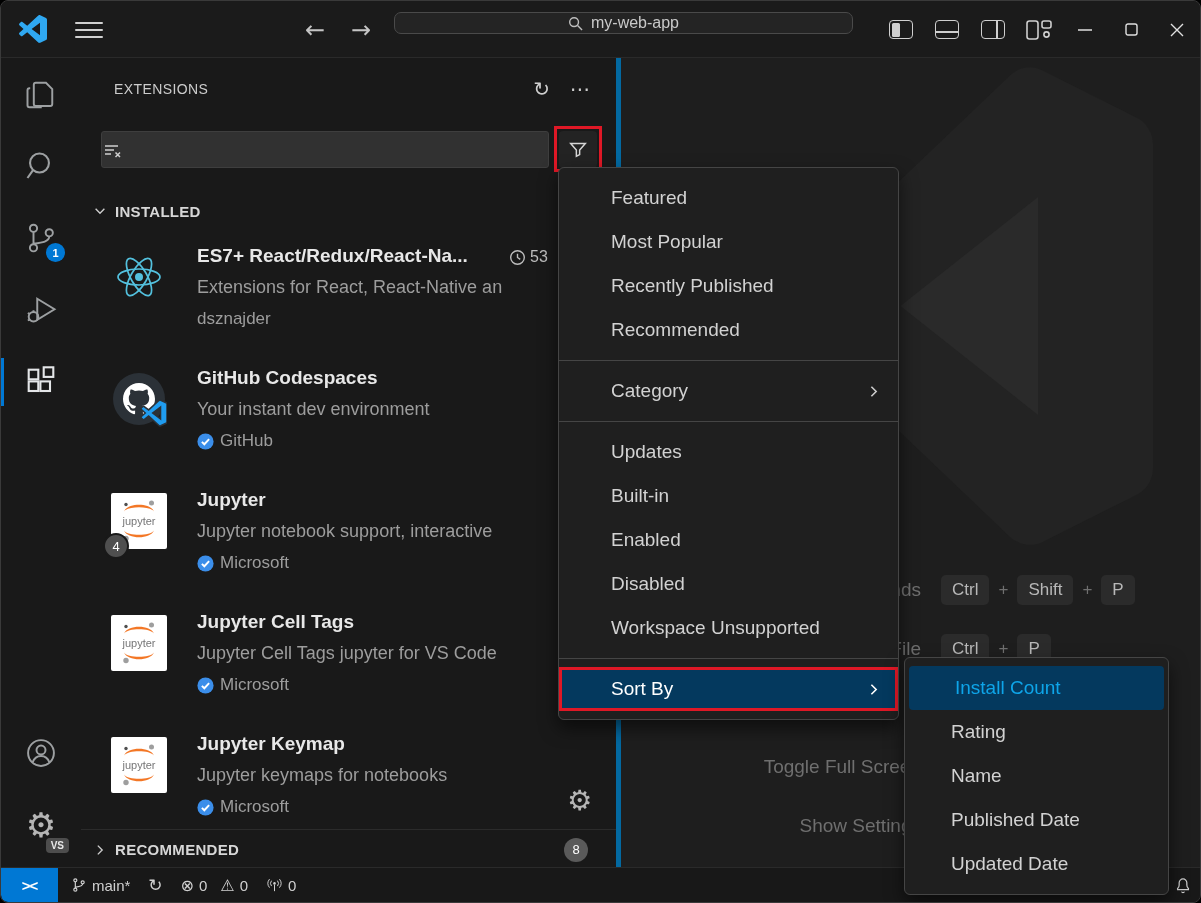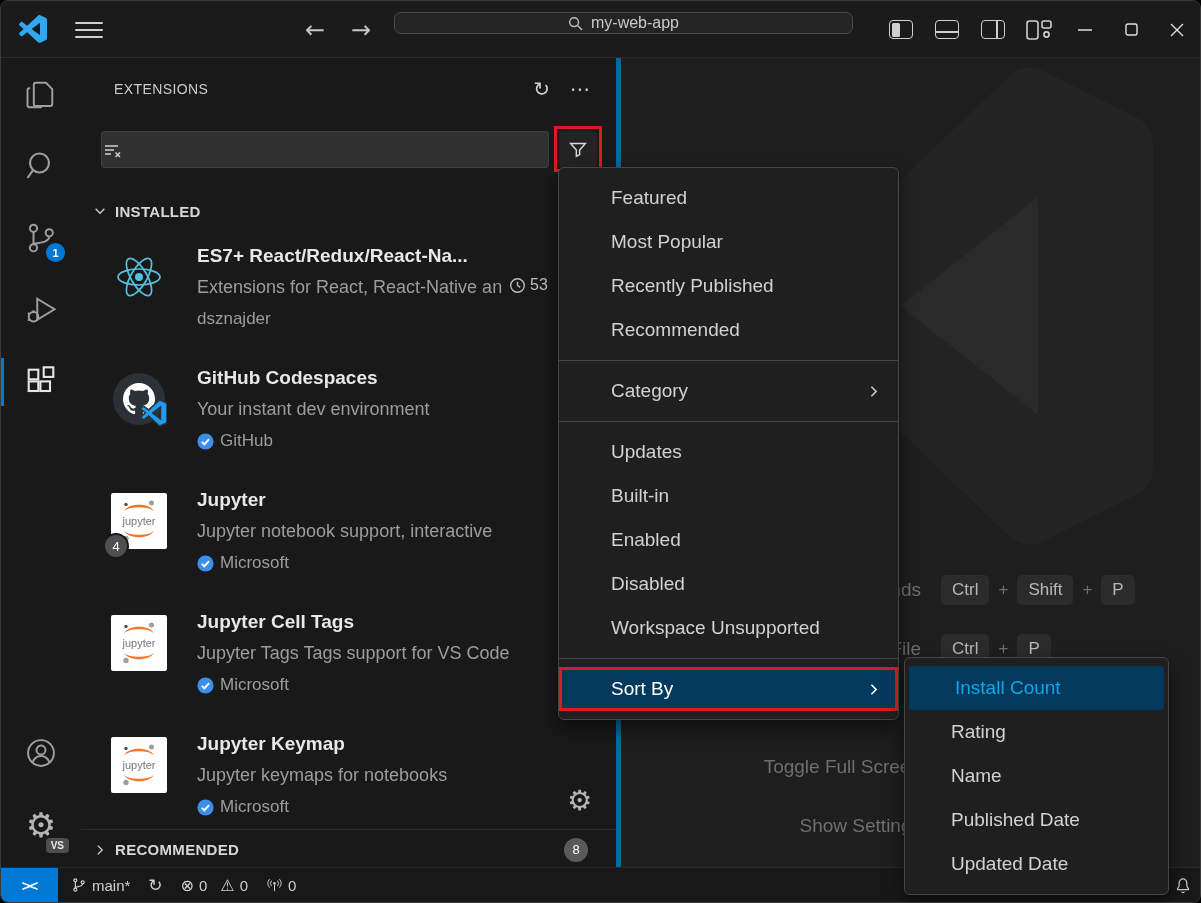--- a/index.html
+++ b/index.html
@@ -68,21 +68,21 @@
                  color:#fff; font-size:13px; display:flex; align-items:center; justify-content:center; }
 
   .ext-list { position:absolute; top:179px; left:0; right:0; height:592px; overflow:hidden; }
   .ext-row { position:relative; height:122px; }
   .ext-icon { position:absolute; left:30px; top:12px; width:56px; height:56px; }
   .ext-name { position:absolute; left:116px; top:8px; font-size:19px; font-weight:bold; color:#e8e8e8; white-space:nowrap; }
   .ext-desc { position:absolute; left:116px; top:40px; font-size:18px; color:#9d9d9d; white-space:nowrap; }
   .ext-pub  { position:absolute; left:116px; top:72px; font-size:17px; color:#9d9d9d; display:flex;
               align-items:center; gap:6px; }
   .ext-meta { position:absolute; left:428px; top:11px; display:flex; align-items:center; gap:4px;
-              font-size:16px; color:#bdbdbd;margin-top:28px; }
+              font-size:16px; color:#bdbdbd; }
   .icon-badge { position:absolute; left:22px; top:52px; width:26px; height:26px; border-radius:13px;
                 background:#4f4f4f; color:#fff; font-size:13px; display:flex; align-items:center;
                 justify-content:center; border:2px solid #191919; }
   .row-gear { position:absolute; left:486px; top:62px; font-size:28px; }
 
   
   .editor { position:absolute; top:57px; left:620px; right:0; bottom:35px; background:#1e1e1e; overflow:hidden; }
   .wm-logo { position:absolute; left:72px; top:8px; }
   .wm-row { position:absolute; left:0; display:flex; align-items:center; height:32px; }
   .wm-label { width:300px; text-align:right; font-size:19px; color:#6f6f6f; white-space:nowrap; }
@@ -331,21 +331,21 @@
         <svg class="ext-icon" viewBox="0 0 56 56">
           <rect width="56" height="56" rx="2" fill="#ffffff"></rect>
           <path fill="#f37726" d="M13 18.5c3.8-5.8 26.2-5.8 30 0-3.5-9-26.5-9-30 0z"></path>
           <path fill="#f37726" d="M13 37.5c3.8 5.8 26.2 5.8 30 0-3.5 9-26.5 9-30 0z"></path>
           <text x="28" y="31.5" font-size="11" fill="#767677" text-anchor="middle" font-family="Liberation Sans, sans-serif">jupyter</text>
           <circle cx="15" cy="11.5" r="1.7" fill="#4e4e4e"></circle>
           <circle cx="40.5" cy="10" r="2.5" fill="#9e9e9e"></circle>
           <circle cx="15" cy="45.5" r="2.7" fill="#9e9e9e"></circle>
         </svg>
         <div class="ext-name">Jupyter Cell Tags</div>
-        <div class="ext-desc">Jupyter Tags Tags support for VS Code</div>
+        <div class="ext-desc">Jupyter Cell Tags jupyter for VS Code</div>
         <div class="ext-pub">
           <svg width="17" height="17" viewBox="0 0 16 16">
             <circle cx="8" cy="8" r="7.6" fill="#3b8eea"></circle>
             <path d="M4.6 8.3l2.3 2.3 4.5-4.8" stroke="#fff" stroke-width="1.8" fill="none"></path>
           </svg>
           <span>Microsoft</span>
         </div>
       </div>
 
       <div class="ext-row">

